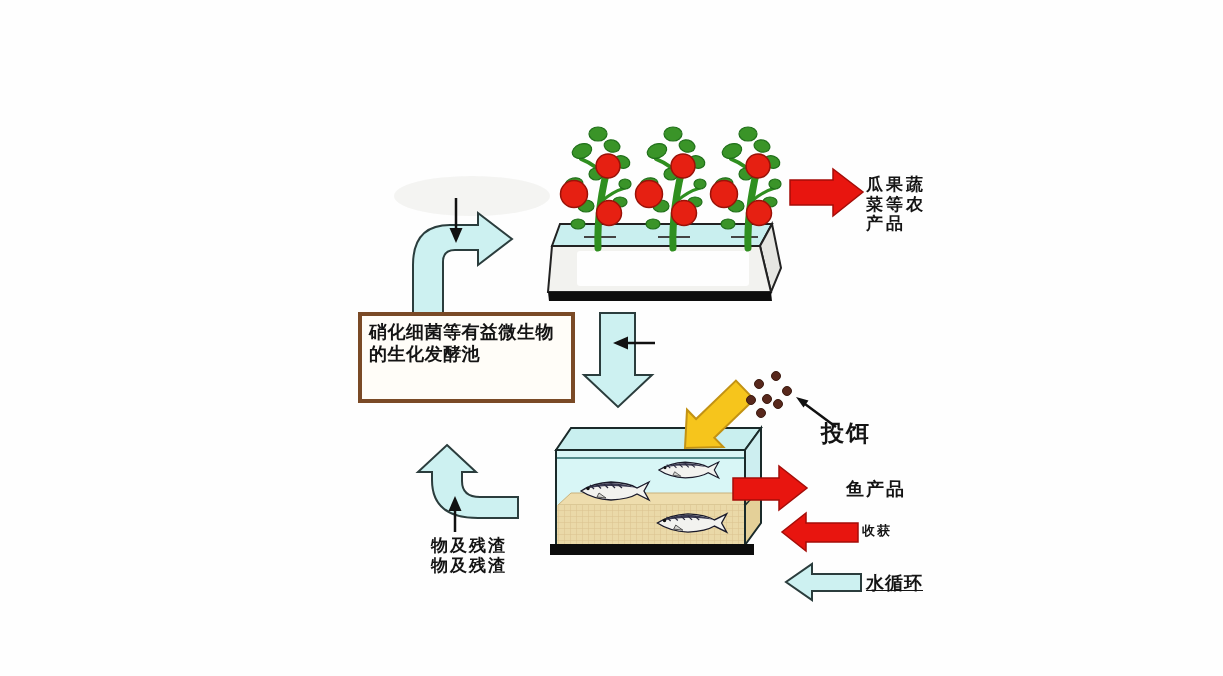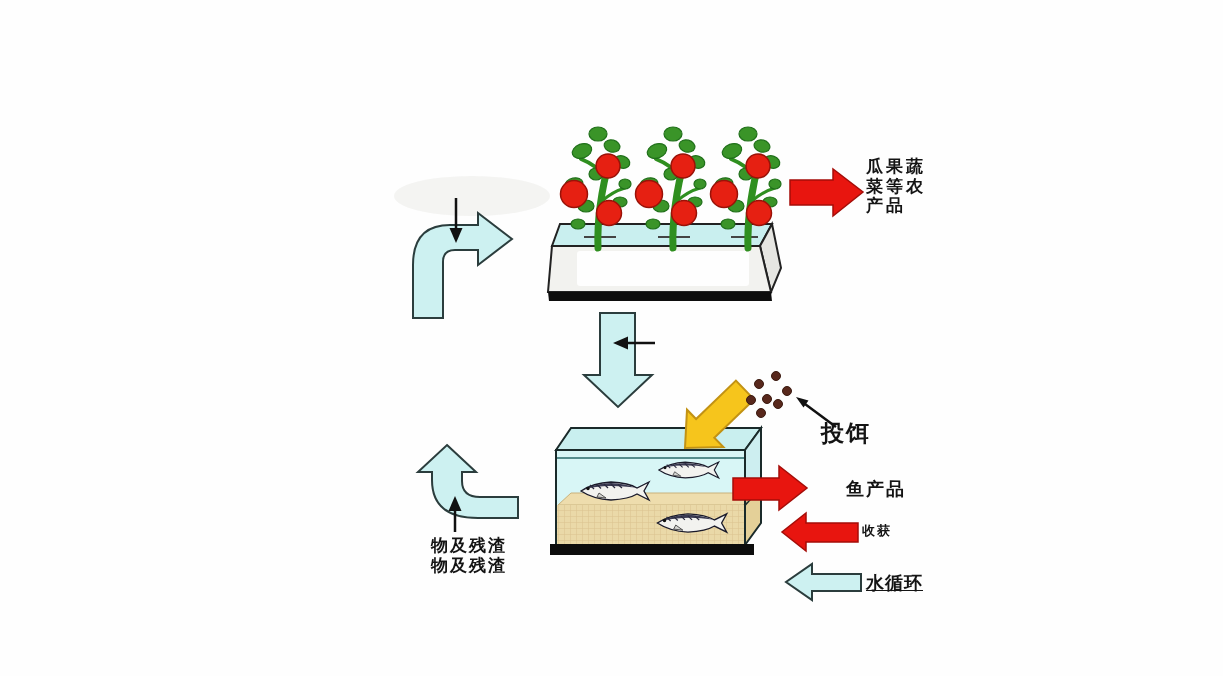--- a/index.html
+++ b/index.html
@@ -10,21 +10,21 @@
   svg.layer { position:absolute; left:0; top:0; }
   .label { position:absolute; color:#141414; font-weight:700; white-space:nowrap; }
   .label .ln { display:block; }
   .biofilter-box {
     position:absolute; left:358px; top:312px; width:217px; height:91px;
     box-sizing:border-box; border:4px solid #7a4a26; background:#fffdf8;
     padding:5px 7px; color:#141414; font-weight:700;
     font-size:18px; line-height:21.5px; letter-spacing:0.5px;
   }
   .growbed-label  { left:572px; top:255px; width:192px; text-align:center; font-size:19px; letter-spacing:0.5px; }
-  .produce-label  { left:866px; top:157px; font-size:17px; line-height:19.5px; letter-spacing:3px; }
+  .produce-label  { left:866px; top:175px; font-size:17px; line-height:19.5px; letter-spacing:3px; }
   .feeding-label  { left:821px; top:418px; font-size:23px; letter-spacing:2px; }
   .fishprod-label { left:810px; top:477px; font-size:18px; letter-spacing:2px;margin-left:36px; }
   .harvest-label  { left:862px; top:522px; font-size:13px; letter-spacing:2px; }
   .watercyc-label { left:866px; top:571px; font-size:18px; letter-spacing:1px;text-decoration:underline; }
   .waste-label    { left:431px; top:535px; font-size:17px; line-height:20px; letter-spacing:2px; }
 </style>
 </head>
 <body>
 
 <div class="stage">
@@ -146,20 +146,24 @@
 
   <path d="M 861,574 L 812,574 L 812,564 L 786,582 L 812,600 L 812,591 L 861,591 Z" stroke="#2b3d3d" stroke-width="2" fill="#cdf1f1"></path>
 
   <path d="M 447,445 L 476,472 L 462,472 L 462,481 Q 462,497 480,497 L 518,497 L 518,518 L 478,518 Q 432,518 432,480 L 432,472 L 418,472 Z" stroke="#2b3d3d" stroke-width="2" fill="#cdf1f1"></path>
   <g stroke="#111" fill="#111">
     <line x1="455" y1="532" x2="455" y2="509" stroke-width="2.5"></line>
     <polygon points="455,496 448.5,511 461.5,511" stroke="none"></polygon>
   </g>
 </svg>
 
+<div class="biofilter-box">
+  <span class="ln">硝化细菌等有益微生物</span>
+  <span class="ln">的生化发酵池</span>
+</div>
 
 
 <div class="label produce-label">
   <span class="ln">瓜果蔬</span>
   <span class="ln">菜等农</span>
   <span class="ln">产品</span>
 </div>
 
 <div class="label feeding-label">投饵</div>
 <div class="label fishprod-label">鱼产品</div>

